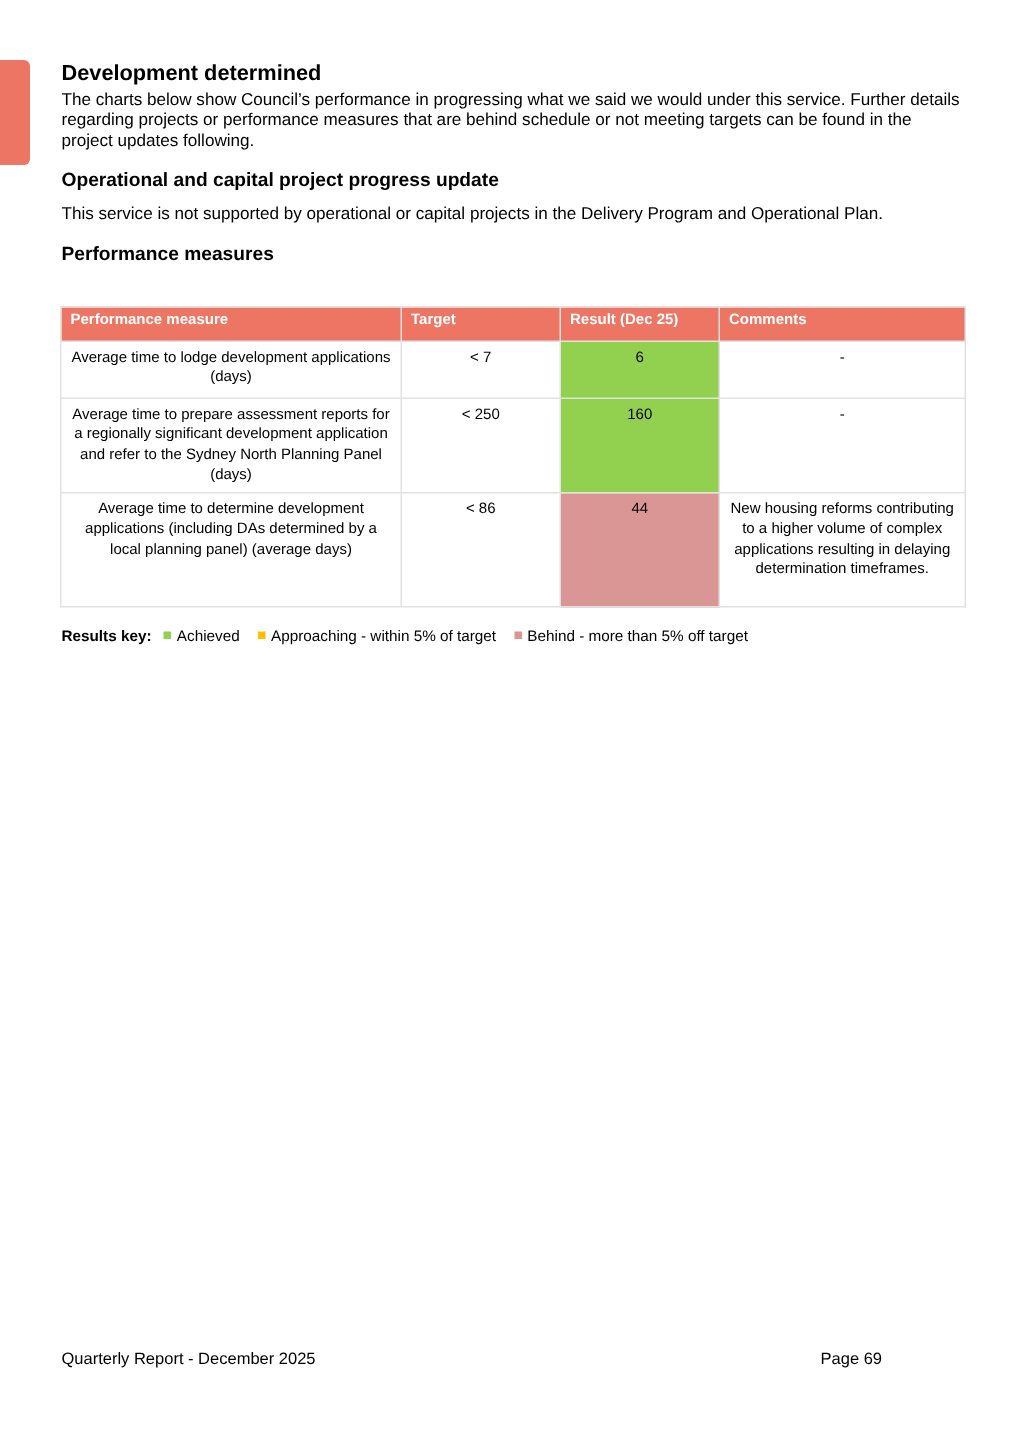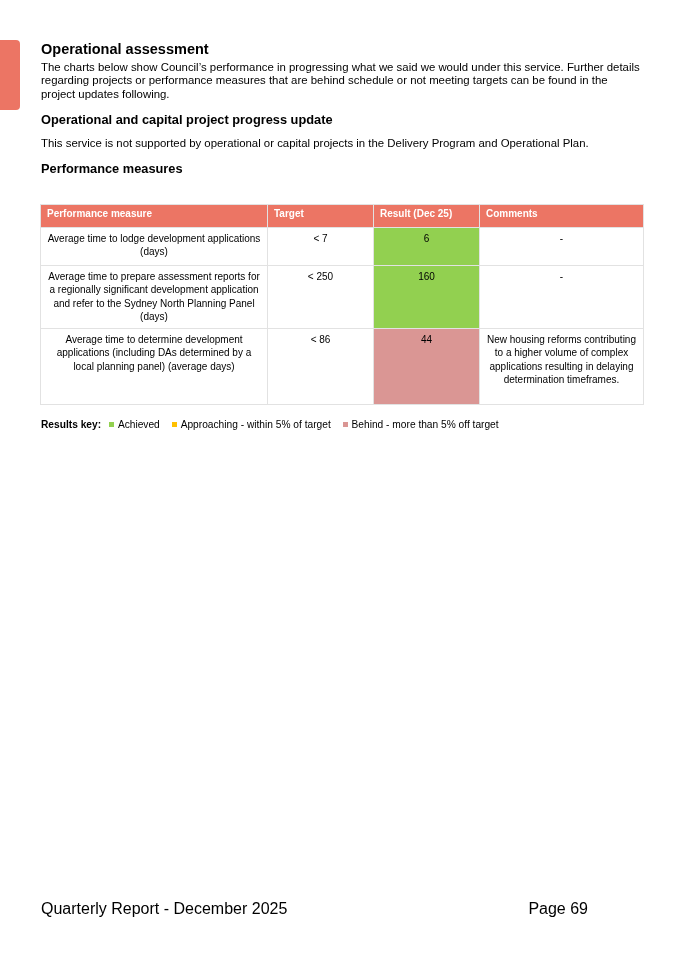--- a/index.html
+++ b/index.html
@@ -47,31 +47,31 @@
     .res-red { background: #da9694; }
 
     .key {
       position: absolute; left: 41px; top: 419px; font-size: 10.2px; line-height: 12px;
       white-space: nowrap;
     }
     .key b { font-weight: bold; }
     .sw { display: inline-block; width: 5px; height: 5px; margin: 0 4px 1px 5px; vertical-align: middle; }
 
     .footer {
-      position: absolute; left: 41px; top: 900px; width: 547px; font-size: 16px;
+      position: absolute; left: 41px; top: 900px; width: 547px; font-size: 11px;
       display: flex; justify-content: space-between;
     }
   </style>
 </head>
 <body>
 
 <div class="side-tab"></div>
 
 <div class="content">
-  <h1 class="section">Operational assessment</h1>
+  <h1 class="section">Development determined</h1>
   <p class="body">The charts below show Council’s performance in progressing what we said we would under this service. Further details regarding projects or performance measures that are behind schedule or not meeting targets can be found in the project updates following.</p>
   <h3 class="minor">Operational and capital project progress update</h3>
   <p class="body2">This service is not supported by operational or capital projects in the Delivery Program and Operational Plan.</p>
   <h3 class="minor">Performance measures</h3>
 </div>
 
 <table class="measures">
   <thead>
     <tr>
       <th class="c1">Performance measure</th>

